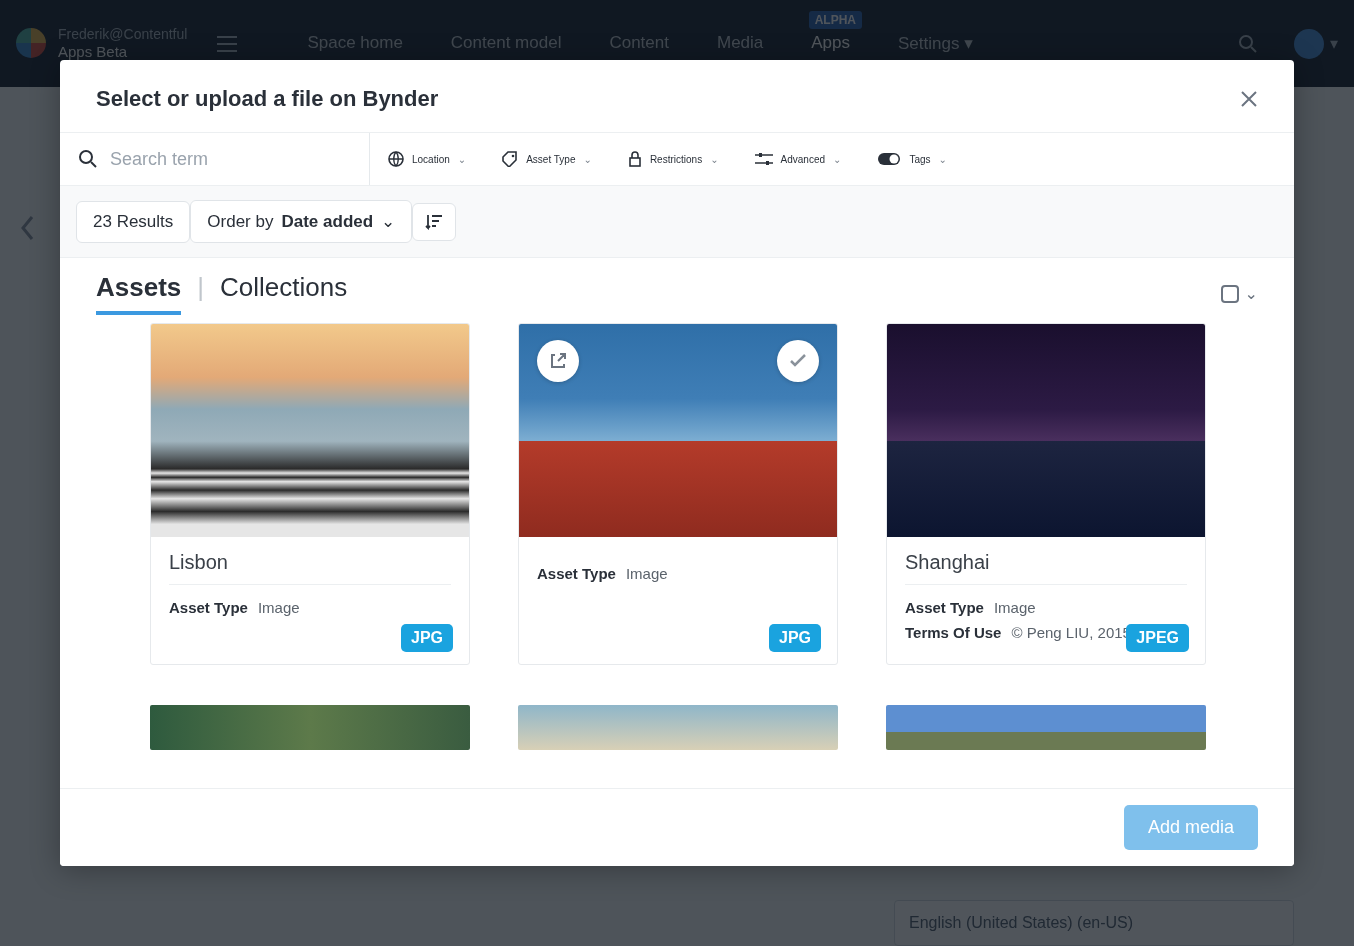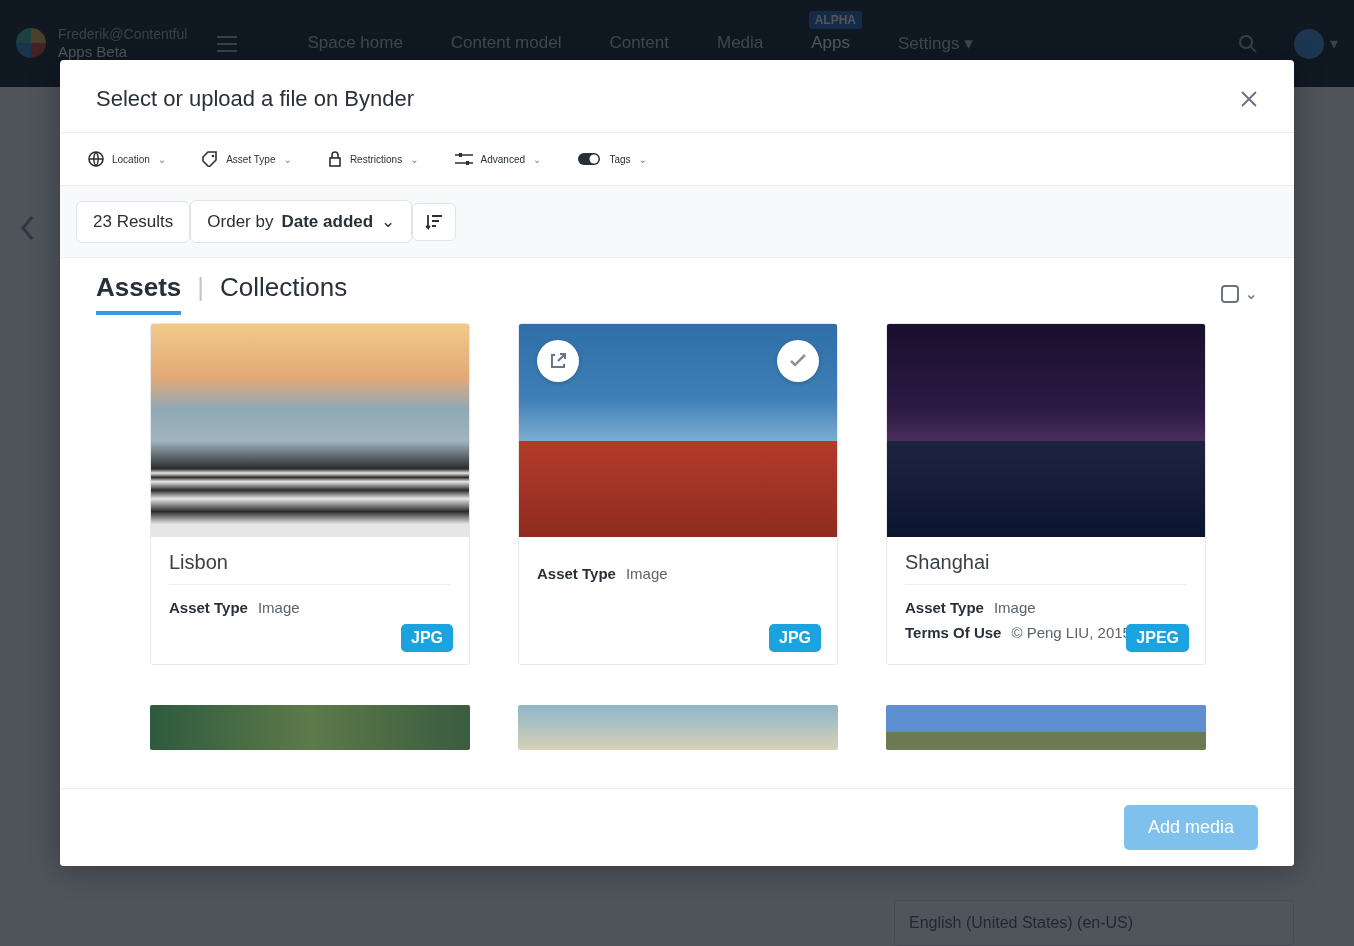--- a/index.html
+++ b/index.html
@@ -25,21 +25,21 @@
   .sub-bg { position:absolute; top:87px; left:0; right:0; bottom:0; background:#f7f9fa; }
   .chevron-back { position:absolute; top:128px; left:20px; color:#8893a0; }
   .locale-box { position:absolute; bottom:0; right:60px; width:400px; height:46px; border:1px solid #d3dce0; border-radius:4px; background:#fff; display:flex; align-items:center; padding:0 14px; color:#536171; font-size:16px;}
 
   
   .overlay { position:absolute; inset:0; background: rgba(12,20,28,0.72); }
 
   
   .modal { position:absolute; top:60px; left:60px; right:60px; bottom:80px; background:#fff; border-radius:4px; box-shadow:0 4px 30px rgba(0,0,0,0.3); display:flex; flex-direction:column; overflow:hidden; }
   .modal-header { padding: 26px 36px 20px 36px; display:flex; align-items:center; justify-content:space-between; }
-  .modal-title { font-size:22px; font-weight:400; color:#2a3039; }
+  .modal-title { font-size:22px; font-weight:700; color:#2a3039; }
   .close-x { color:#8893a0; cursor:pointer; font-size:22px; }
 
   .filter-bar { display:flex; align-items:center; border-top:1px solid #eceff1; border-bottom:1px solid #eceff1; padding: 0 10px; height:54px; }
   .search-wrap { display:flex; align-items:center; gap:12px; padding:0 0 0 8px; width:300px; border-right:1px solid #e5e9ec; height:100%; }
   .search-wrap input { border:none; outline:none; font-size:18px; color:#333; width:220px; background:transparent; }
   .search-wrap input::placeholder { color:#9aa3ad; }
   .filter-btn { display:flex; align-items:center; gap:8px; padding:0 18px; font-size:10px; color:#2a3039; cursor:pointer; height:100%; }
   .filter-btn .chev { color:#7a828c; }
 
   .results-bar { background:#f8f9fa; border-bottom:1px solid #eceff1; padding:14px 16px; display:flex; align-items:center;}
@@ -145,20 +145,29 @@
   <div class="modal-header">
     <div class="modal-title">Select or upload a file on Bynder</div>
     <span class="close-x">
       <svg width="18" height="18" viewBox="0 0 18 18">
           <path d="M2 2l14 14M16 2L2 16" stroke="#6b7480" stroke-width="2"></path>
         </svg>
     </span>
   </div>
 
   <div class="filter-bar">
+    <div class="search-wrap">
+      <span>
+        <svg width="20" height="20" viewBox="0 0 20 20">
+            <circle cx="8" cy="8" r="6" stroke="#2a3039" stroke-width="2" fill="none"></circle>
+            <path d="M13 13l5 5" stroke="#2a3039" stroke-width="2"></path>
+          </svg>
+      </span>
+      <input placeholder="Search term" style="">
+    </div>
     <div class="filter-btn">
       <span>
           <svg width="16" height="16" viewBox="0 0 16 16">
             <circle cx="8" cy="8" r="7" stroke="#2a3039" stroke-width="1.6" fill="none"></circle>
             <path d="M1 8h14M8 1c3 3 3 11 0 14M8 1c-3 3-3 11 0 14" stroke="#2a3039" stroke-width="1.3" fill="none"></path>
           </svg>
         </span>
       <span>Location</span>
       <span class="chev">⌄</span>
     </div>

